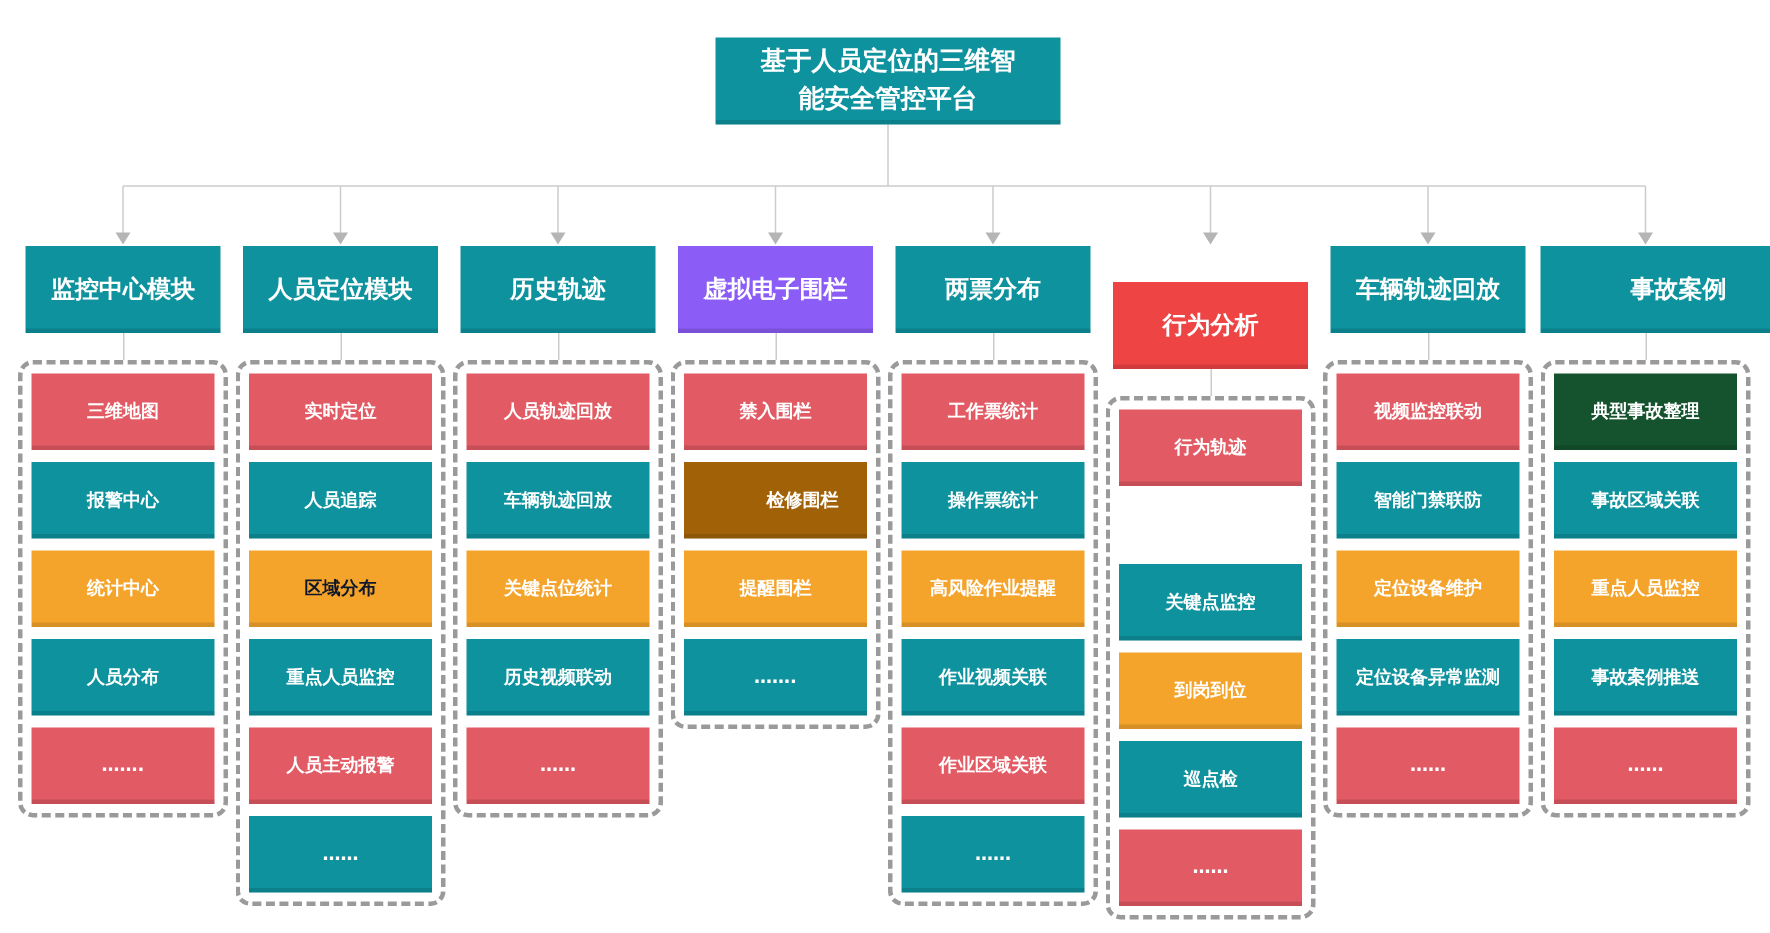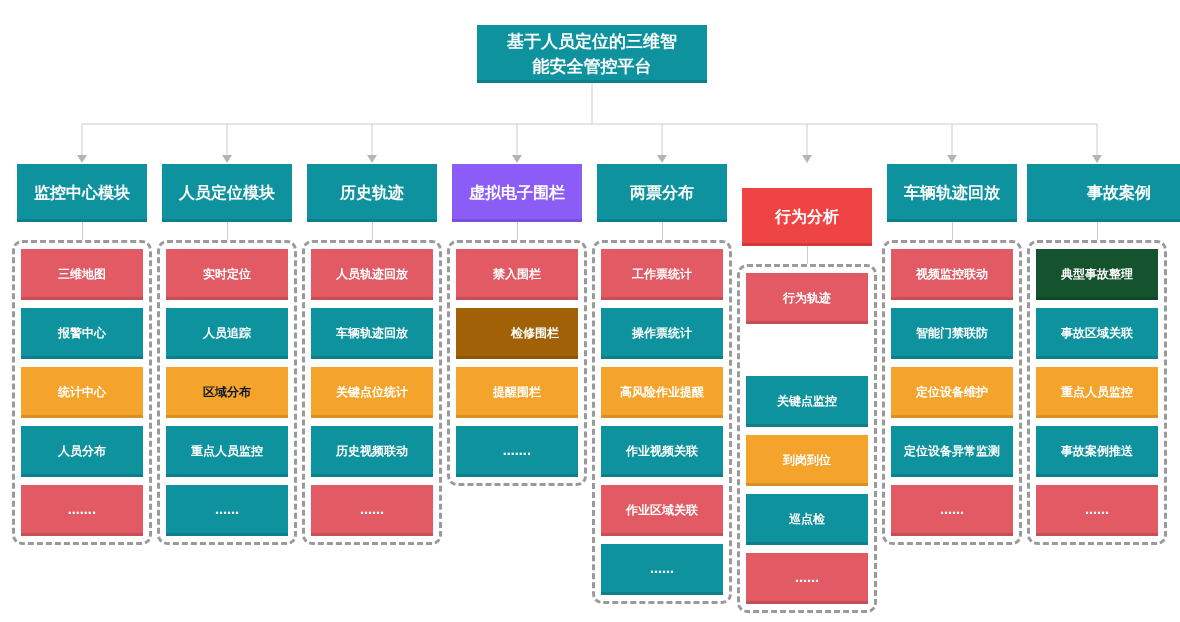--- a/index.html
+++ b/index.html
@@ -112,20 +112,21 @@
         </div>
   </div>
       <div class="column" style="left: 157px; width: 140px;">
     <div class="header" style="background: rgb(14, 146, 158); color: rgb(255, 255, 255);">人员定位模块</div>
     <div class="stub" style="background: rgb(204, 204, 204);"></div>
     <div class="box" style="border-color: rgb(154, 154, 154);">
           <div class="item" style="background: rgb(226, 91, 100); color: rgb(255, 255, 255);">实时定位</div>
           <div class="item" style="background: rgb(14, 146, 158); color: rgb(255, 255, 255);">人员追踪</div>
           <div class="item" style="background: rgb(245, 164, 43); color: #0f172a;">区域分布</div>
           <div class="item" style="background: rgb(14, 146, 158); color: rgb(255, 255, 255);">重点人员监控</div>
+          <div class="item" style="background: rgb(226, 91, 100); color: rgb(255, 255, 255);">人员主动报警</div>
           <div class="item" style="background: rgb(14, 146, 158); color: rgb(255, 255, 255);">……</div>
         </div>
   </div>
       <div class="column" style="left: 302px; width: 140px;">
     <div class="header" style="background: rgb(14, 146, 158); color: rgb(255, 255, 255);">历史轨迹</div>
     <div class="stub" style="background: rgb(204, 204, 204);"></div>
     <div class="box" style="border-color: rgb(154, 154, 154);">
           <div class="item" style="background: rgb(226, 91, 100); color: rgb(255, 255, 255);">人员轨迹回放</div>
           <div class="item" style="background: rgb(14, 146, 158); color: rgb(255, 255, 255);">车辆轨迹回放</div>
           <div class="item" style="background: rgb(245, 164, 43); color: rgb(255, 255, 255);">关键点位统计</div>

